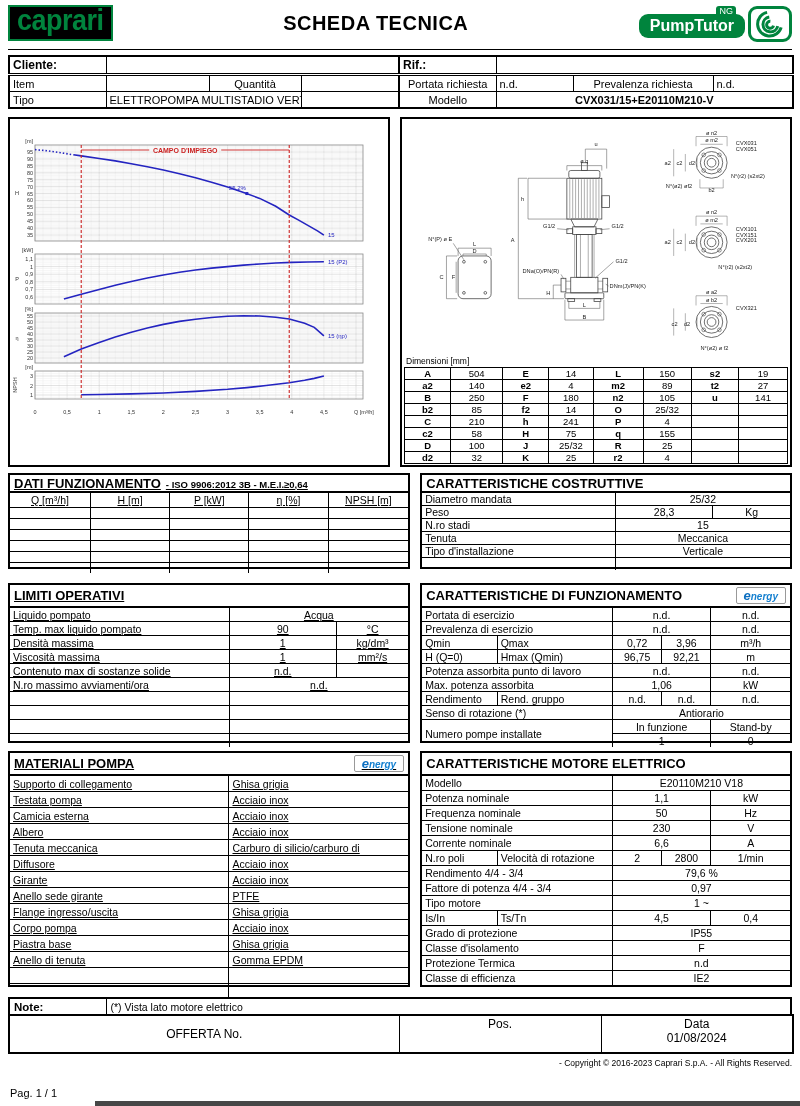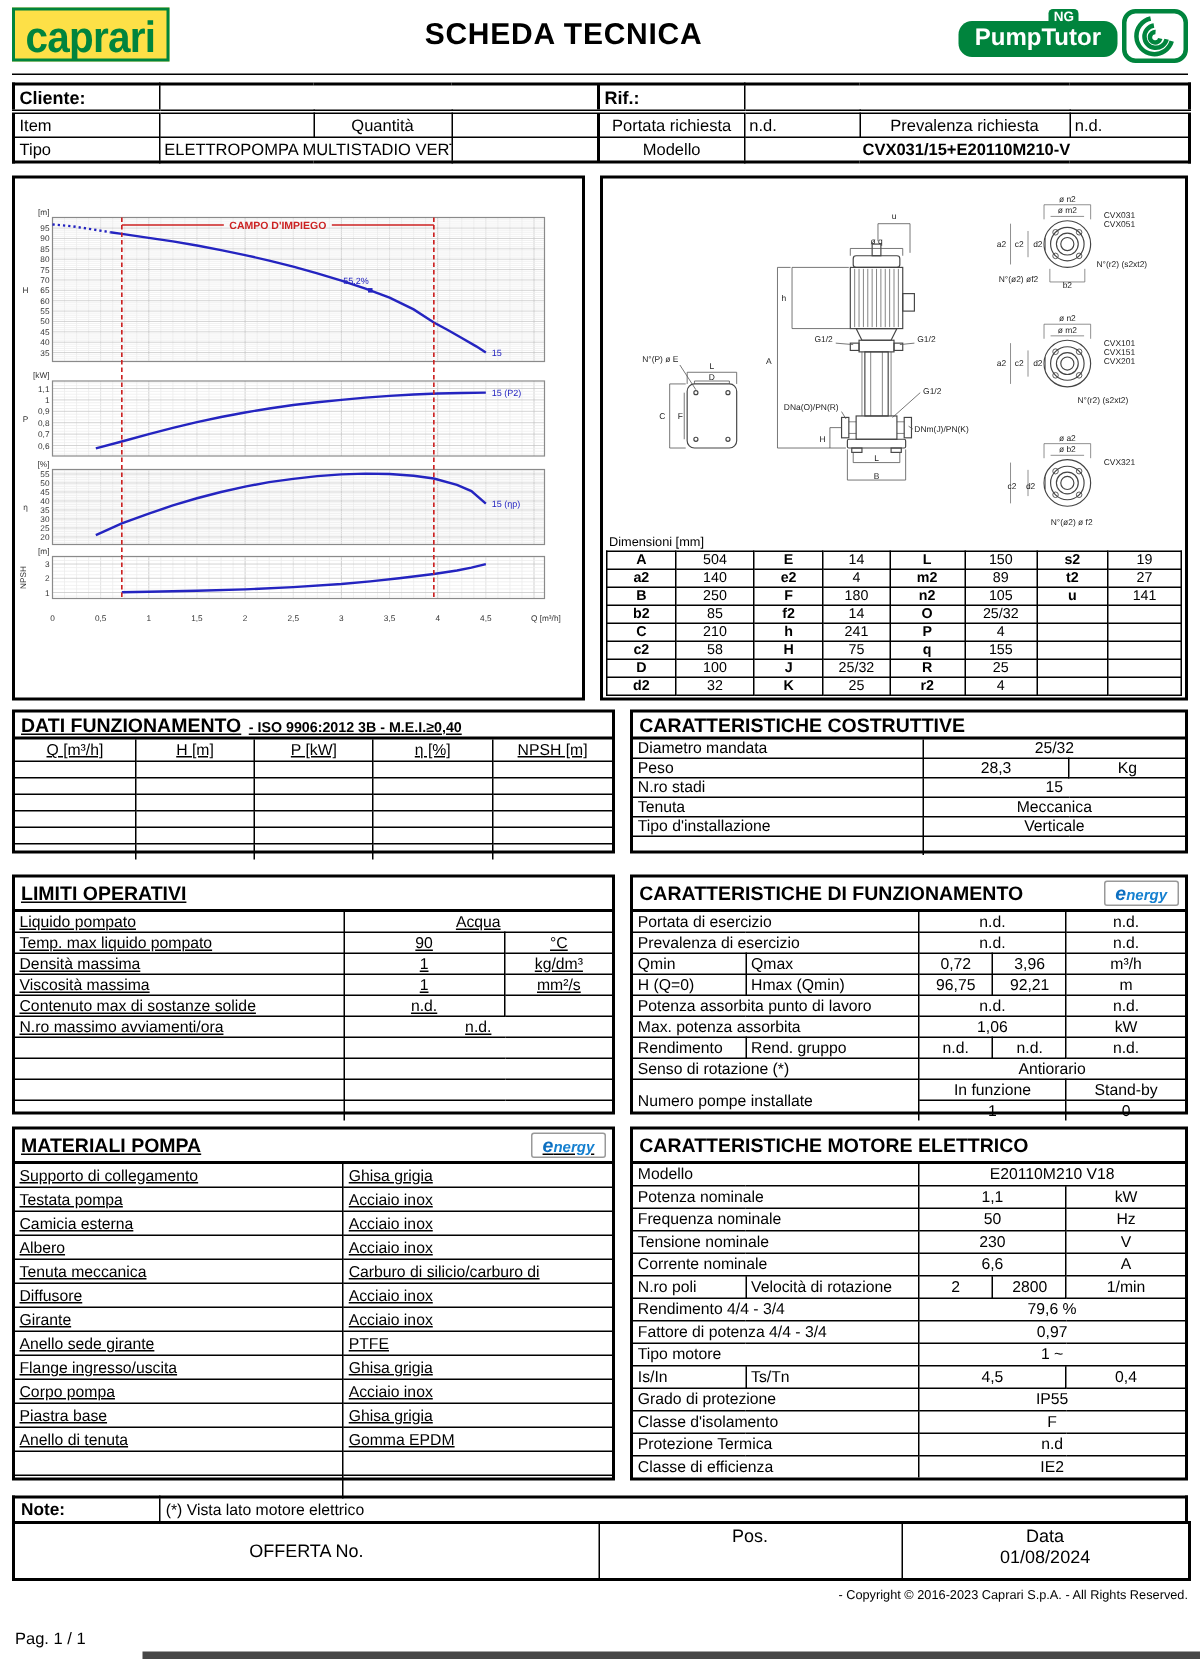--- a/index.html
+++ b/index.html
@@ -1,26 +1,26 @@
 <!DOCTYPE html>
 <html lang="it"><head>
 <meta charset="utf-8">
 <style>
   html,body{margin:0;padding:0;background:#e8e8e8;}
   body{font-family:"Liberation Sans",sans-serif;color:#000;}
   .page{width:800px;height:1106px;background:#fff;box-sizing:border-box;padding:4px 8px;position:relative;overflow:hidden;}
 
   
   .top{display:flex;justify-content:space-between;align-items:flex-start;height:42px;}
-  .caprari-logo{border:2.5px solid #00843d;height:32px;margin-top:1px;padding:0 7px;display:flex;align-items:flex-end;background:#fde047;}
+  .caprari-logo{border:2.5px solid #00843d;height:32px;margin-top:1px;padding:0 7px;display:flex;align-items:flex-start;background:#000000;}
   .caprari-logo span{color:#00843d;font-weight:bold;font-size:27px;line-height:1;letter-spacing:-.5px;transform:scaleY(1.08);}
   .sheet-title{font-size:20px;font-weight:bold;letter-spacing:.5px;margin-top:8px;}
   .pt-logo{display:flex;gap:3px;align-items:flex-start;margin-top:2px;}
   .pt-pill{position:relative;background:#00843d;color:#fff;border-radius:9px;height:24px;margin-top:8px;padding:0 11px;display:flex;align-items:center;font-weight:bold;font-size:16px;}
-  .pt-ng{position:absolute;top:-8px;right:26px;background:#00843d;color:#fff;font-size:9px;font-weight:bold;padding:0 3px;border-radius:3px 3px 0 0;}
+  .pt-ng{position:absolute;top:-8px;right:9px;background:#00843d;color:#fff;font-size:9px;font-weight:normal;padding:0 3px;border-radius:3px 3px 0 0;}
   .pt-swirl{width:44px;height:36px;border:3px solid #00843d;border-radius:9px;background:#fff;box-sizing:border-box;display:flex;align-items:center;justify-content:center;}
   .sep{border-top:1.5px solid #000;margin:3px 0 5px;}
 
   
   table{border-spacing:0;}
   .client{width:784px;border-collapse:collapse;border:2px solid #000;table-layout:fixed;}
   .client td{border:1px solid #000;font-size:11px;height:15px;padding:0 3px;overflow:hidden;white-space:nowrap;}
   .client tr.r1 td{border-bottom:3px double #000;font-size:12px;height:16px;}
   .client .bold{font-weight:bold;}
   .client .thickR{border-right:2px solid #000;}
@@ -753,21 +753,21 @@
           </table>
       </div>
     </div>
   </div>
 
   <div class="secrow" style="margin-top:6px">
     <section class="sec w-l h96">
       <div class="st sm">
         <span style="display:flex;align-items:baseline;">
           <span class="t1">DATI FUNZIONAMENTO</span>
-          <span class="t2">- ISO 9906:2012 3B - M.E.I.≥0,40</span>
+          <span class="t2">- ISO 9906:2012 3B - M.E.I.≥0,64</span>
         </span>
       </div>
       <div class="tbl">
           <table id="tbl-dati" class="t-dati">
             <colgroup>
               <col style="width:20.2%">
               <col style="width:19.9%">
               <col style="width:19.9%">
               <col style="width:19.9%">
               <col style="width:20.1%">

